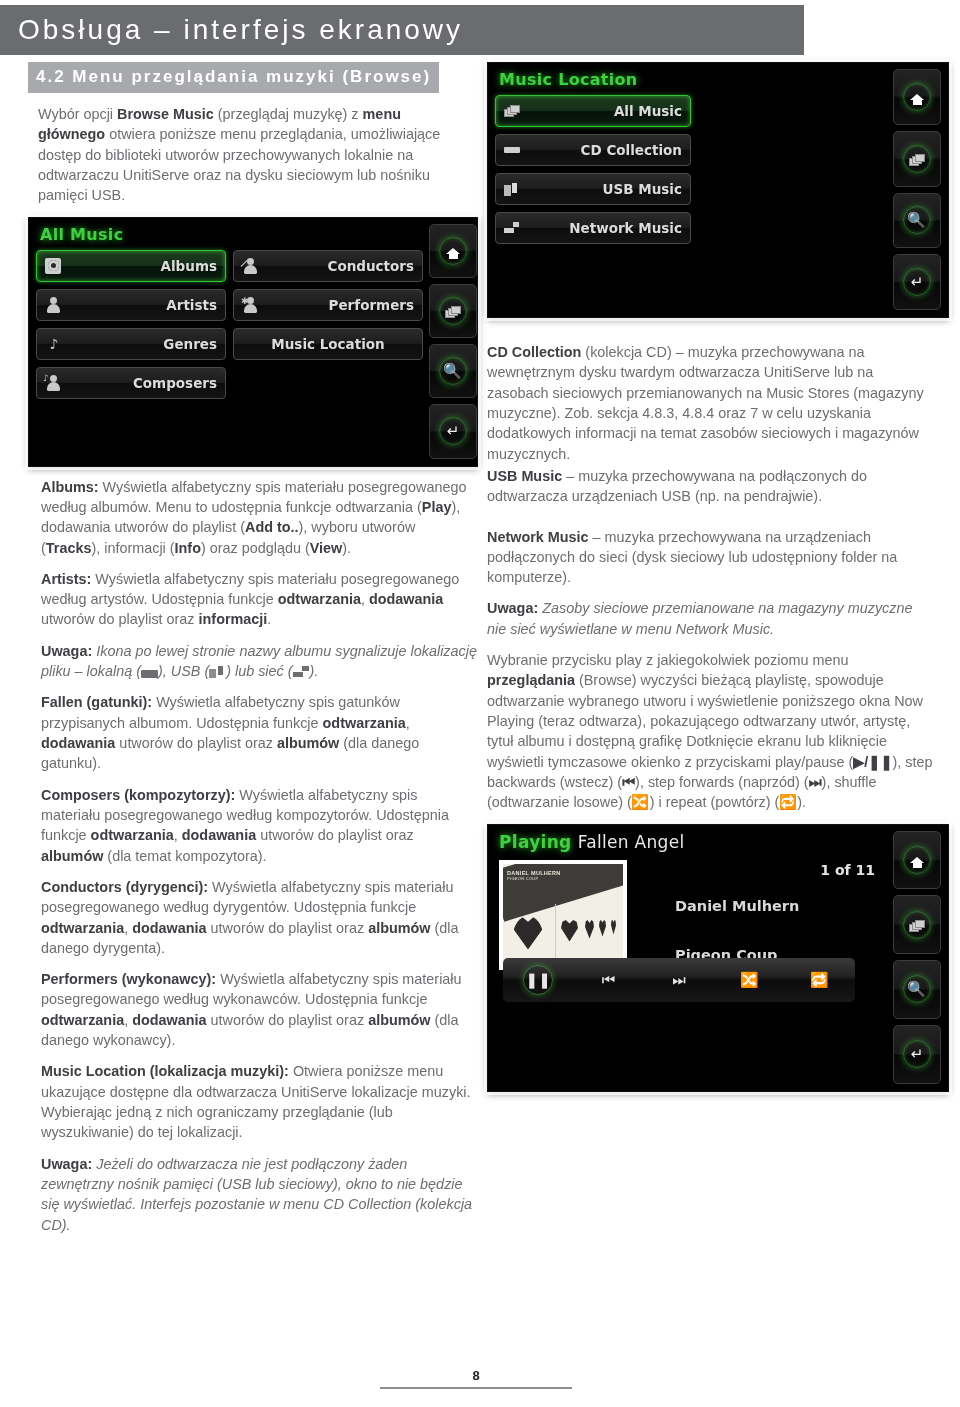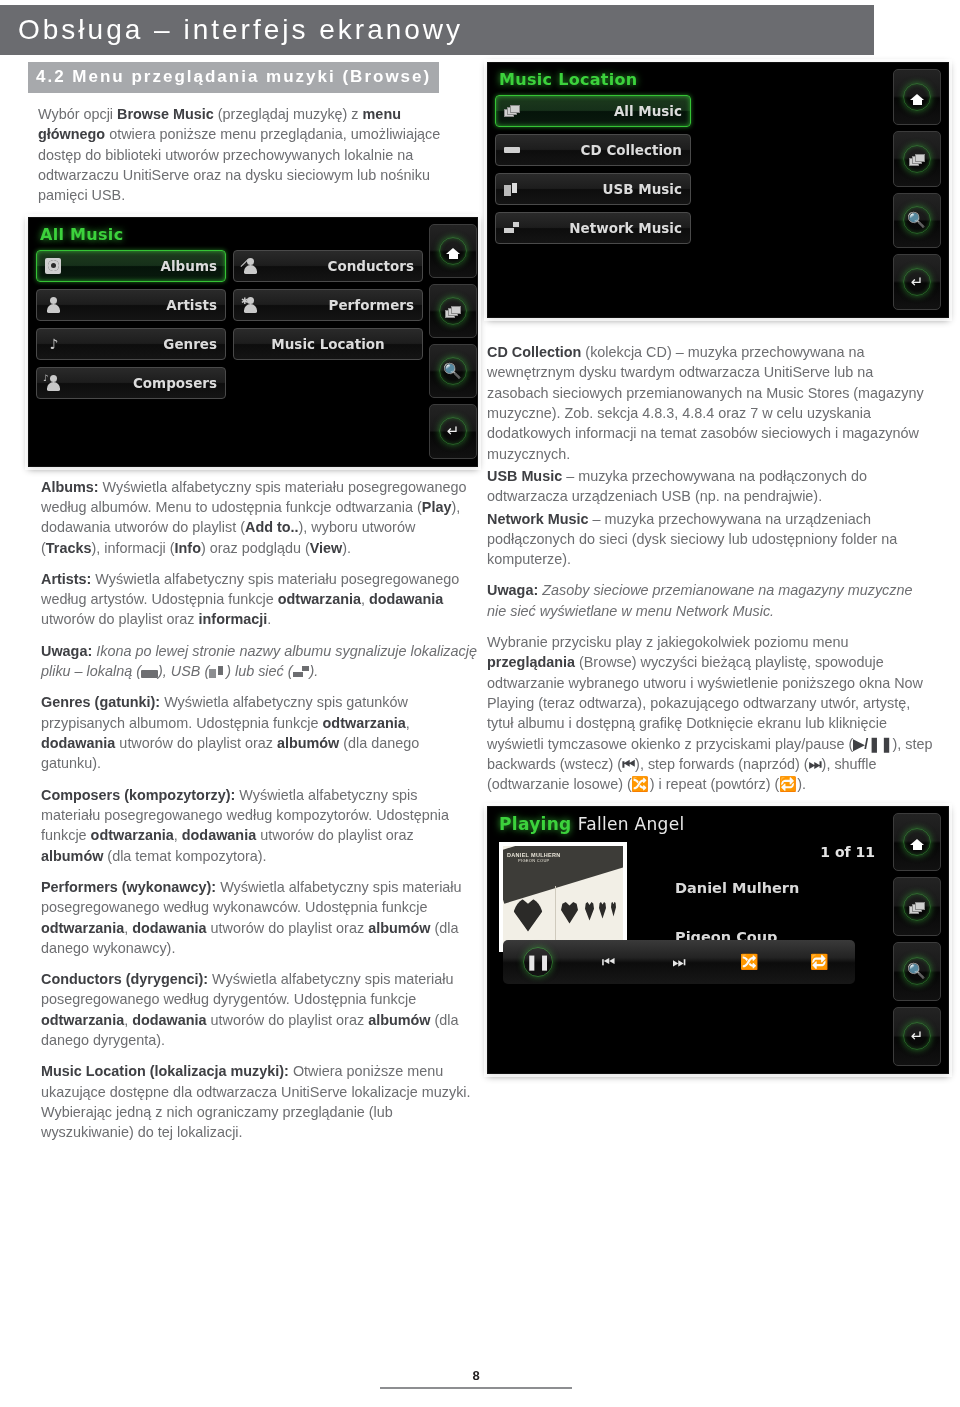--- a/index.html
+++ b/index.html
@@ -8,21 +8,21 @@
     width:960px; height:1407px;
     background:#ffffff;
     font-family:"Liberation Sans", sans-serif;
     color:#58595b;
     position:relative;
     overflow:hidden;
   }
 
   
   .page-header{
-    position:absolute; left:0; top:5px; width:874px; height:50px;
+    position:absolute; left:0; top:5px; width:804px; height:50px;
     background:#6b6c70;
     display:flex; align-items:center;
   }
   .page-header .title{
     color:#ffffff;
     font-size:28px;
     letter-spacing:3px;
     font-weight:400;
     padding-left:18px;
     white-space:nowrap;
@@ -153,21 +153,21 @@
     box-shadow:0 0 6px rgba(60,190,60,.55), inset 0 0 4px rgba(60,190,60,.35);
     border:1px solid rgba(70,200,70,.45);
     display:flex;align-items:center;justify-content:center;
     color:#f0f0f0; font-size:15px;
   }
   .glyph-home{ width:15px;height:14px;position:relative; }
   .glyph-home::before{ content:""; position:absolute; left:0; top:4px; border-left:7.5px solid transparent; border-right:7.5px solid transparent; border-bottom:6px solid #fff; }
   .glyph-home::after{ content:""; position:absolute; left:3px; top:9px; width:9px; height:6px; background:#fff; }
 
   
-  .np-body{ display:flex; padding:2px 2px 0 4px; position:relative; height:142px;text-align:center; }
+  .np-body{ display:flex; padding:2px 2px 0 4px; position:relative; height:142px; }
   .np-art{
     width:128px;height:110px;background:#f2efe6; border:4px solid #fff;
     position:relative; overflow:hidden; flex:0 0 auto;
   }
   .np-art .band{ position:absolute; left:-10px; top:-18px; width:170px; height:52px; background:#3d3c38; transform:rotate(-17deg); }
   .np-art .credit{ position:absolute; left:4px; top:6px; font-size:5.5px; color:#e8e4d8; font-weight:700; letter-spacing:.3px; }
   .np-art .credit small{ display:block; font-size:4px; font-weight:400; }
   .np-art .hline{ position:absolute; left:52px; top:40px; width:1px; height:70px; background:#cfcabd; }
   .np-art .h{ position:absolute; background:#2b2a28; }
   .np-art .h1{ left:10px; top:52px; width:30px; height:34px; border-radius:50% 50% 50% 50%/60% 60% 40% 40%; clip-path:polygon(50% 100%,0 38%,8% 10%,28% 2%,50% 18%,72% 2%,92% 10%,100% 38%); }
@@ -311,39 +311,42 @@
 
     <p class="para">
       <b>Artists:</b><span> Wyświetla alfabetyczny spis materiału posegregowanego według artystów. Udostępnia funkcje </span><b>odtwarzania</b><span>, </span><b>dodawania</b><span> utworów do playlist oraz </span><b>informacji</b><span>.</span>
     </p>
 
     <p class="para">
       <b>Uwaga:</b><em><span> Ikona po lewej stronie nazwy albumu sygnalizuje lokalizację pliku – lokalną (</span><span class="inl inl-local"></span><span>), USB (</span><span class="inl inl-usb"></span><span>) lub sieć (</span><span class="inl inl-net"></span><span>).</span></em>
     </p>
 
     <p class="para">
-      <b>Genres (gatunki):</b><span> Wyświetla alfabetyczny spis gatunków przypisanych albumom. Udostępnia funkcje </span><b>odtwarzania</b><span>, </span><b>dodawania</b><span> utworów do playlist oraz </span><b>albumów</b><span> (dla danego gatunku).</span>
+      <b>Fallen (gatunki):</b><span> Wyświetla alfabetyczny spis gatunków przypisanych albumom. Udostępnia funkcje </span><b>odtwarzania</b><span>, </span><b>dodawania</b><span> utworów do playlist oraz </span><b>albumów</b><span> (dla danego gatunku).</span>
     </p>
 
     <p class="para">
       <b>Composers (kompozytorzy):</b><span> Wyświetla alfabetyczny spis materiału posegregowanego według kompozytorów. Udostępnia funkcje </span><b>odtwarzania</b><span>, </span><b>dodawania</b><span> utworów do playlist oraz </span><b>albumów</b><span> (dla temat kompozytora).</span>
     </p>
 
     <p class="para">
+      <b>Conductors (dyrygenci):</b><span> Wyświetla alfabetyczny spis materiału posegregowanego według dyrygentów. Udostępnia funkcje </span><b>odtwarzania</b><span>, </span><b>dodawania</b><span> utworów do playlist oraz </span><b>albumów</b><span> (dla danego dyrygenta).</span>
+    </p>
+
+    <p class="para">
       <b>Performers (wykonawcy):</b><span> Wyświetla alfabetyczny spis materiału posegregowanego według wykonawców. Udostępnia funkcje </span><b>odtwarzania</b><span>, </span><b>dodawania</b><span> utworów do playlist oraz </span><b>albumów</b><span> (dla danego wykonawcy).</span>
     </p>
 
     <p class="para">
-      <b>Conductors (dyrygenci):</b><span> Wyświetla alfabetyczny spis materiału posegregowanego według dyrygentów. Udostępnia funkcje </span><b>odtwarzania</b><span>, </span><b>dodawania</b><span> utworów do playlist oraz </span><b>albumów</b><span> (dla danego dyrygenta).</span>
-    </p>
-
-    <p class="para">
       <b>Music Location (lokalizacja muzyki):</b><span> Otwiera poniższe menu ukazujące dostępne dla odtwarzacza UnitiServe lokalizacje muzyki. Wybierając jedną z nich ograniczamy przeglądanie (lub wyszukiwanie) do tej lokalizacji.</span>
     </p>
 
+    <p class="para">
+      <b>Uwaga:</b><em> Jeżeli do odtwarzacza nie jest podłączony żaden zewnętrzny nośnik pamięci (USB lub sieciowy), okno to nie będzie się wyświetlać. Interfejs pozostanie w menu CD Collection (kolekcja CD).</em>
+    </p>
 
   </div>
 </div>
 
 <div class="col-right">
 
   <div class="img-wrap" style="margin-top:0;">
     <div class="screen-shot" style="width:462px;height:256px;">
       <div class="screen-main">
         <div class="screen-title">Music Location</div>
@@ -392,21 +395,21 @@
             <span class="ring">↵</span>
           </div>
       </div>
     </div>
   </div>
 
   <div style="width:448px;margin-top:24px;">
     <p class="para" style="margin-bottom:2px;">
       <b>CD Collection</b><span> (kolekcja CD) – muzyka przechowywana na wewnętrznym dysku twardym odtwarzacza UnitiServe lub na zasobach sieciowych przemianowanych na Music Stores (magazyny muzyczne). Zob. sekcja 4.8.3, 4.8.4 oraz 7 w celu uzyskania dodatkowych informacji na temat zasobów sieciowych i magazynów muzycznych.</span>
     </p>
-    <p class="para" style="margin-bottom:2px;">
+    <p class="para" style="margin-bottom:20px;">
       <b>USB Music</b><span> – muzyka przechowywana na podłączonych do odtwarzacza urządzeniach USB (np. na pendrajwie).</span>
     </p>
     <p class="para" style="margin-bottom:11px;">
       <b>Network Music</b><span> – muzyka przechowywana na urządzeniach podłączonych do sieci (dysk sieciowy lub udostępniony folder na komputerze).</span>
     </p>
     <p class="para">
       <b>Uwaga:</b><em> Zasoby sieciowe przemianowane na magazyny muzyczne nie sieć wyświetlane w menu Network Music.</em>
     </p>
     <p class="para">
       <span>Wybranie przycisku play z jakiegokolwiek poziomu menu </span><b>przeglądania</b><span> (Browse) wyczyści bieżącą playlistę, spowoduje odtwarzanie wybranego utworu i wyświetlenie poniższego okna Now Playing (teraz odtwarza), pokazującego odtwarzany utwór, artystę, tytuł albumu i dostępną grafikę Dotknięcie ekranu lub kliknięcie wyświetli tymczasowe okienko z przyciskami play/pause (</span><b>▶/❚❚</b><span>), step backwards (wstecz) (</span><b>⏮</b><span>), step forwards (naprzód) (</span><b>⏭</b><span>), shuffle (odtwarzanie losowe) (</span><b>🔀</b><span>) i repeat (powtórz) (</span><b>🔁</b><span>).</span>

